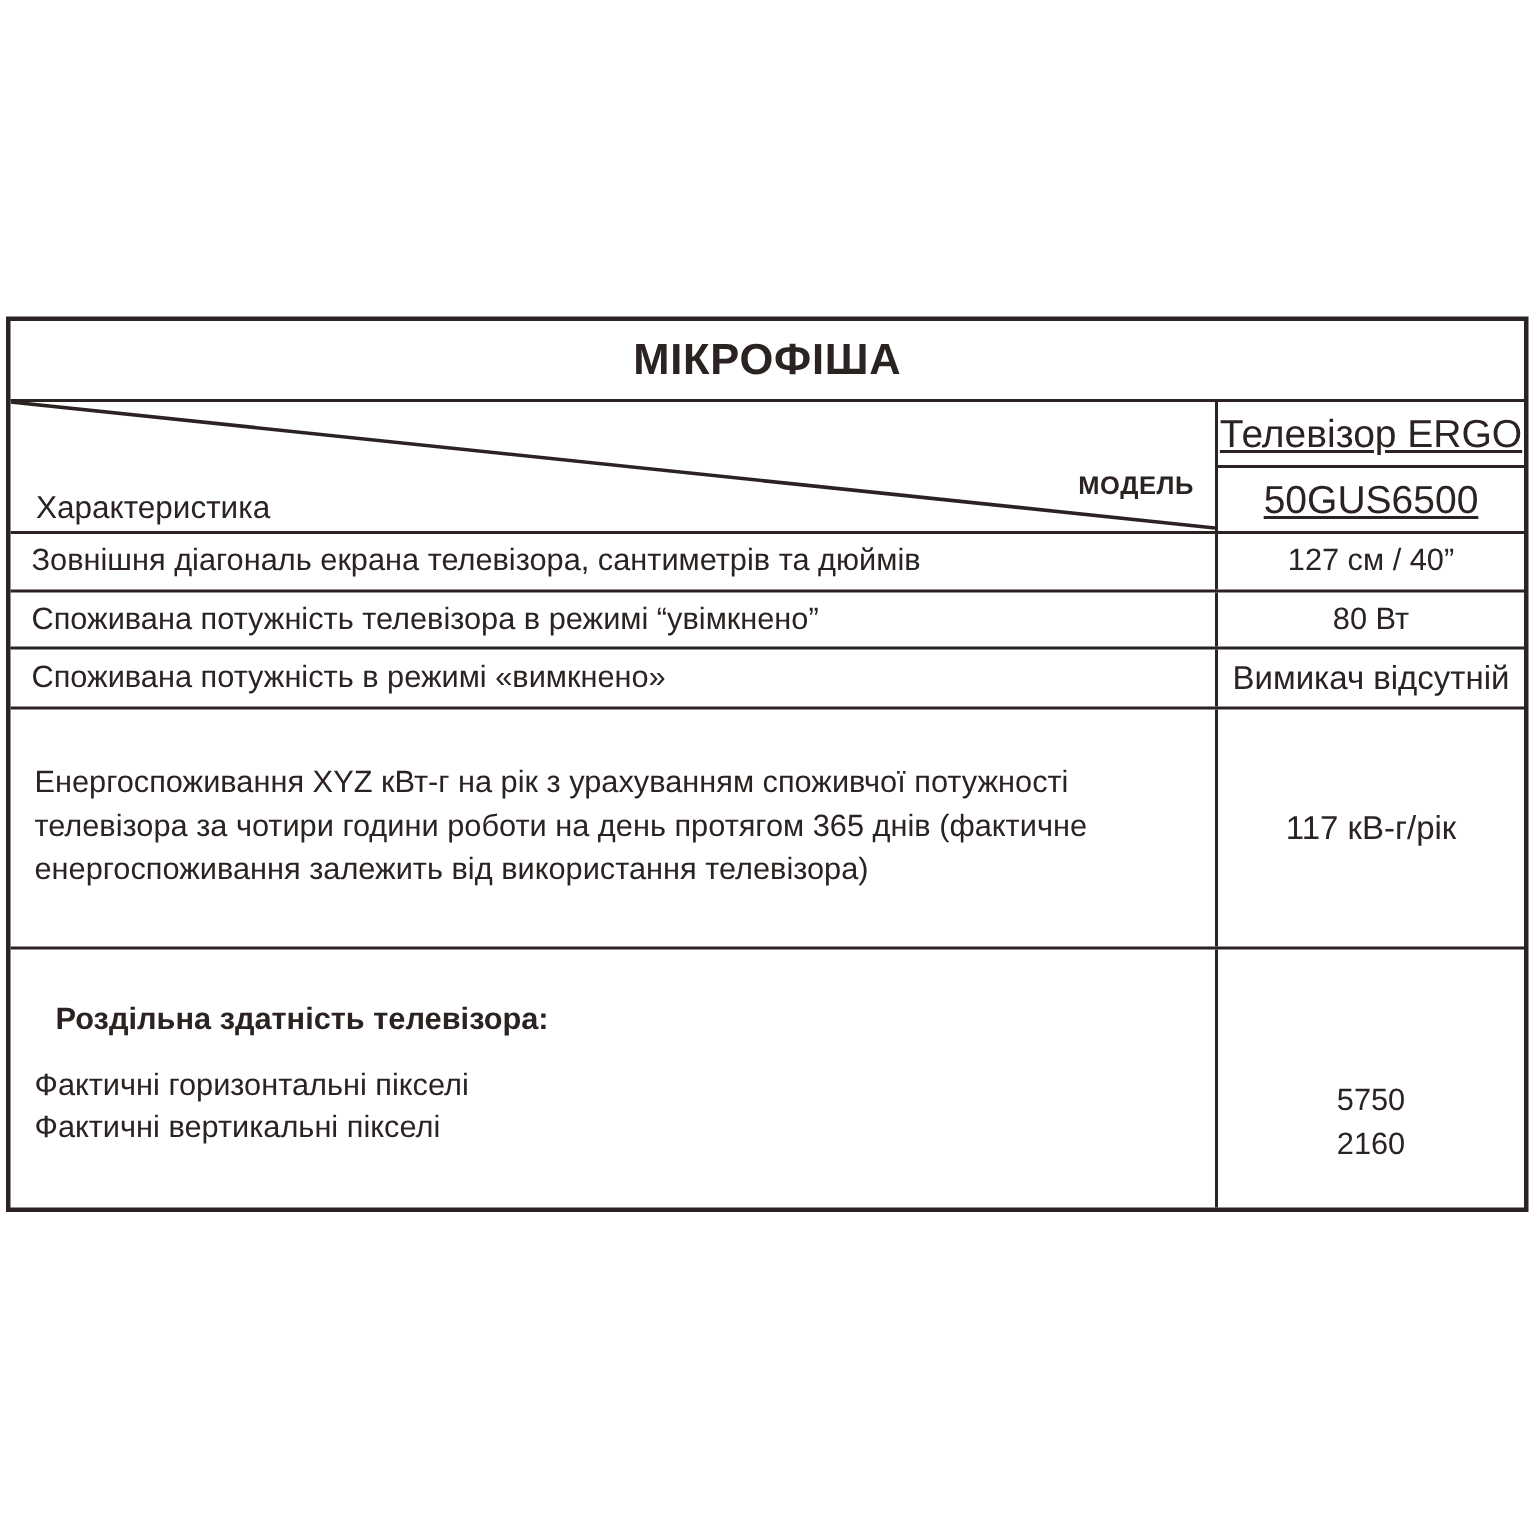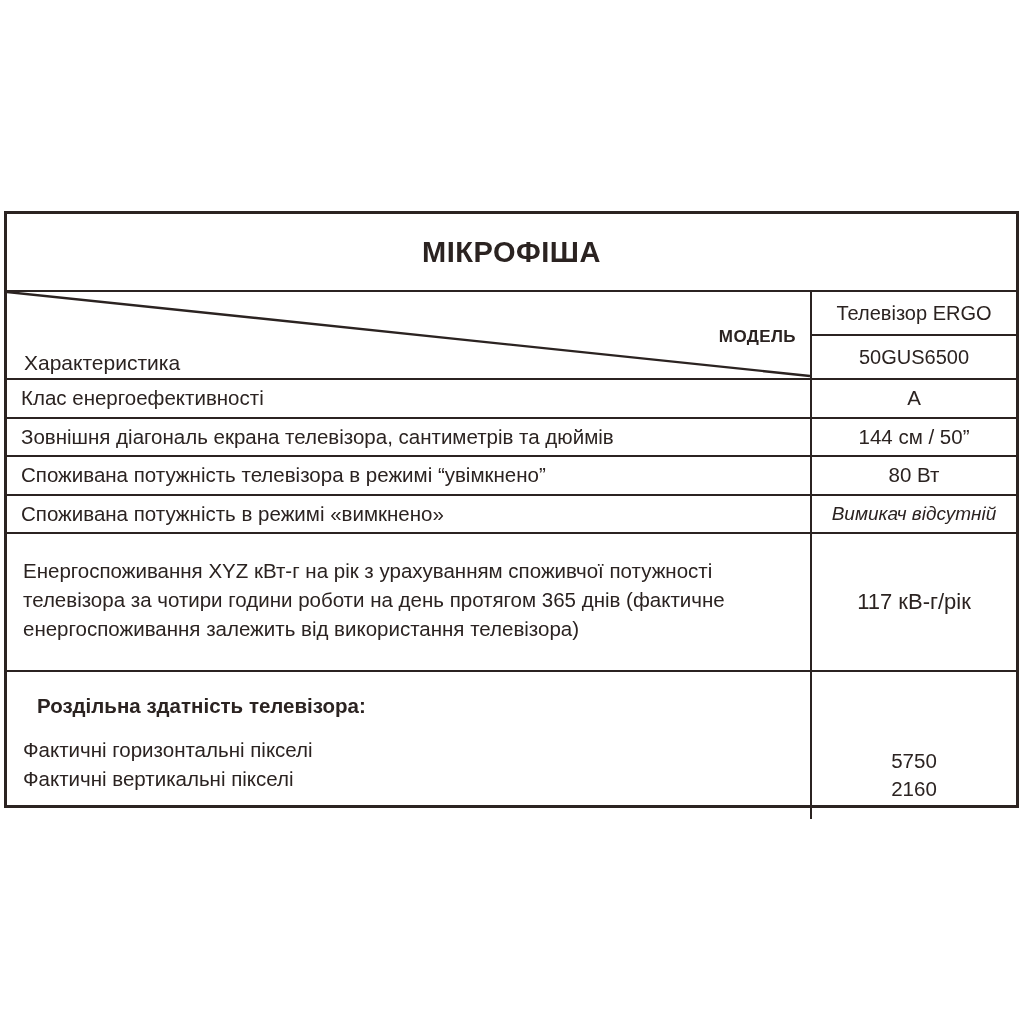--- a/index.html
+++ b/index.html
@@ -40,21 +40,21 @@
   .tbl {
     width: 100%;
     height: 100%;
     border-collapse: collapse;
     table-layout: fixed;
   }
 
   .tbl td {
     border-top: 2px solid #2b2321;
     border-bottom: 2px solid #2b2321;
-    padding: 12px;
+    padding: 0;
     vertical-align: middle;
   }
 
   col.c-label { width: 804px; }
   col.c-value { width: 205px; }
 
   
   .title-cell {
     text-align: center;
     border-top: none !important;
@@ -83,60 +83,60 @@
   .hdr-charac {
     position: absolute;
     left: 17px;
     bottom: 5px;
     font-size: 21px;
     line-height: 1;
   }
   .hdr-model {
     position: absolute;
     right: 14px;
-    top: 36px;
+    top: 47px;
     font-size: 17px;
     font-weight: bold;
     letter-spacing: 0.4px;
     line-height: 1;
   }
 
   .hdr-value {
     padding: 0 !important;
     text-align: center;
     border-left: 2px solid #2b2321;
   }
   .model-top,
   .model-bot {
     height: 42px;
     display: flex;
     align-items: center;
     justify-content: center;
-    font-size: 20px;
-    line-height: 1;
+    font-size: 26px;
+    line-height: 1;
+    text-decoration: underline;
   }
   .model-top { border-bottom: 2px solid #2b2321; }
 
   
   .lbl {
     font-size: 20.5px;
     padding: 6px 14px 7px 14px !important;
     line-height: 1.15;
   }
   .val {
     border-left: 2px solid #2b2321;
     text-align: center;
     font-size: 20.5px;
     padding: 6px 6px 7px 6px !important;
     line-height: 1.15;
     white-space: nowrap;
   }
   .val.small {
-    font-size: 19px;
-    font-style: italic;
+    font-size: 22px;
   }
 
   .r-short { height: 36px; }
 
   
   .energy-label {
     padding: 22px 14px 26px 16px !important;
     font-size: 20.5px;
     line-height: 1.42;
     vertical-align: top;
@@ -208,28 +208,24 @@
             </svg>
             <span class="hdr-charac">Характеристика</span>
             <span class="hdr-model">МОДЕЛЬ</span>
           </td>
           <td class="hdr-value">
             <div class="model-top">Телевізор ERGO</div>
             <div class="model-bot">50GUS6500</div>
           </td>
         </tr>
 
-        <tr class="r-short">
-          <td class="lbl">Клас енергоефективності</td>
-          <td class="val">A</td>
-        </tr>
 
         <tr class="r-short">
           <td class="lbl">Зовнішня діагональ екрана телевізора, сантиметрів та дюймів</td>
-          <td class="val">144 см / 50”</td>
+          <td class="val">127 см / 40”</td>
         </tr>
 
         <tr class="r-short">
           <td class="lbl">Споживана потужність телевізора в режимі “увімкнено”</td>
           <td class="val">80 Вт</td>
         </tr>
 
 
         <tr class="r-short">
           <td class="lbl">Споживана потужність в режимі «вимкнено»</td>

